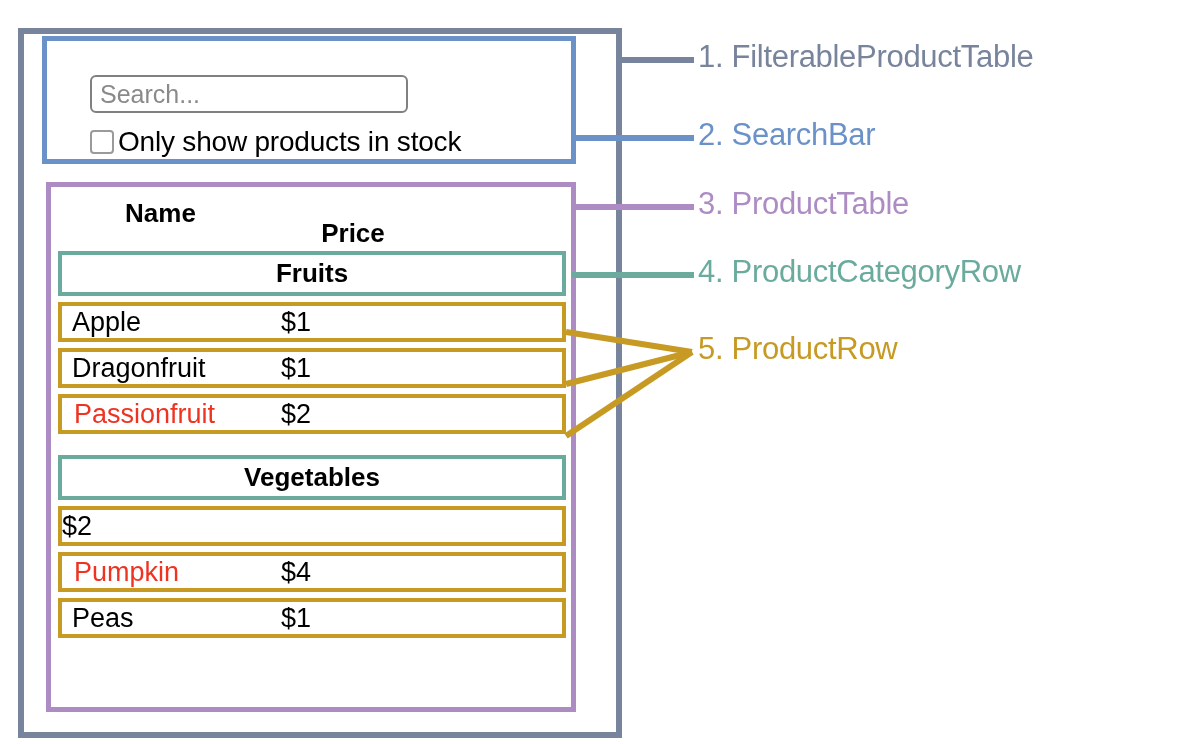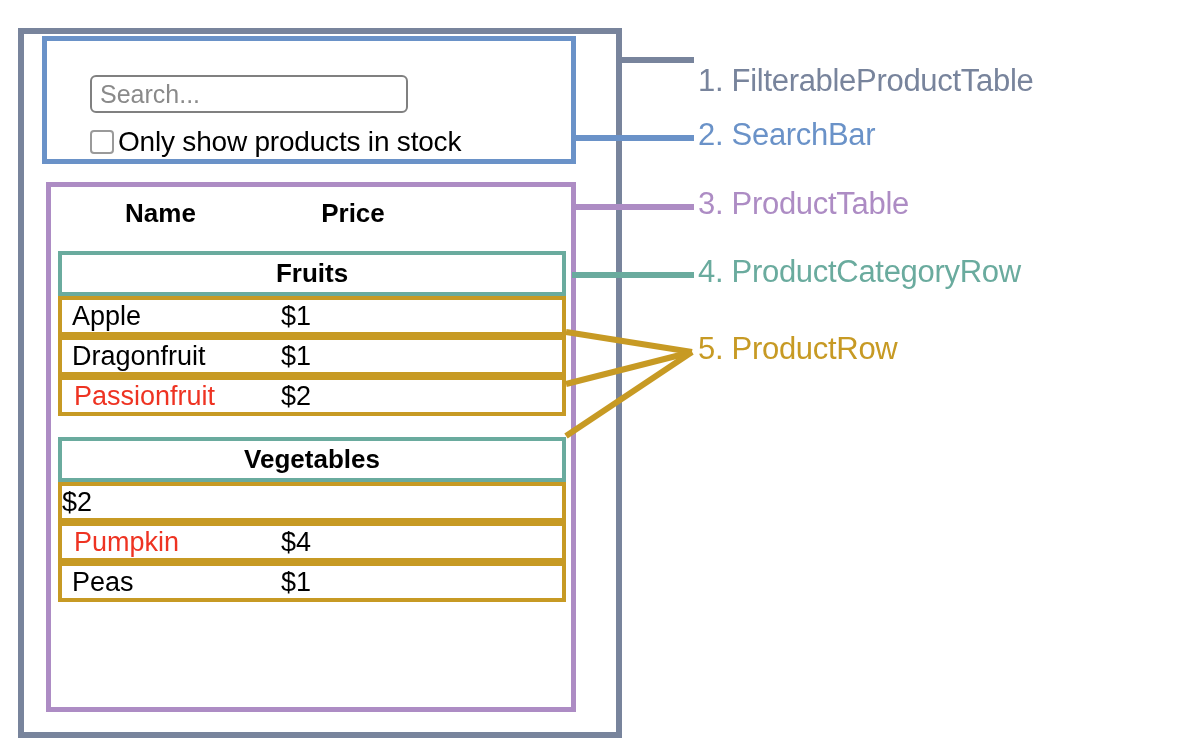--- a/index.html
+++ b/index.html
@@ -102,36 +102,37 @@
     top: 198px;
     width: 508px;
     height: 44px;
     display: flex;
     align-items: flex-start;
     font-weight: bold;
     font-size: 26px;
     color: #000000;
   }
   .col-name { width: 205px; text-align: center; }
-  .col-price { width: 180px; text-align: center; }
+  .col-price { width: 180px; text-align: center; margin-top: 20px; }
 
   #rows {
     position: absolute;
     left: 58px;
     top: 251px;
     width: 508px;
   }
 
   .category-row,
   .product-row {
     box-sizing: border-box;
     width: 508px;
     background: #ffffff;
     display: flex;
     align-items: center;
+    margin-bottom: 6px;
   }
 
   .category-row {
     height: 45px;
     border: 4px solid var(--c-teal);
     justify-content: center;
     font-weight: bold;
     font-size: 26px;
     color: #000000;
   }
@@ -177,21 +178,21 @@
     overflow: visible;
   }
 
   
   .legend-label {
     position: absolute;
     font-size: 31px;
     white-space: nowrap;
     letter-spacing: -0.3px;
   }
-  #label-1 { left: 698px; top: 39px;  color: var(--c-outer); margin-top: 24px; }
+  #label-1 { left: 698px; top: 39px;  color: var(--c-outer); }
   #label-2 { left: 698px; top: 117px; color: var(--c-blue); }
   #label-3 { left: 698px; top: 186px; color: var(--c-purple); }
   #label-4 { left: 698px; top: 254px; color: var(--c-teal); }
   #label-5 { left: 698px; top: 331px; color: var(--c-gold); }
 </style>
 </head>
 <body>
 
 <div id="stage">
 

